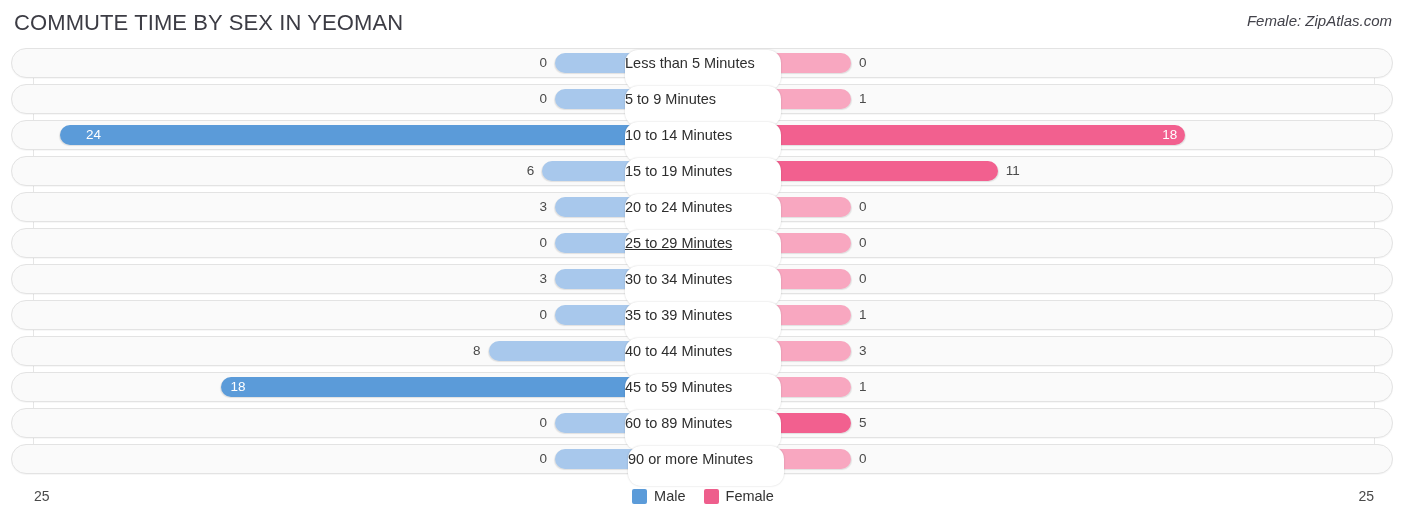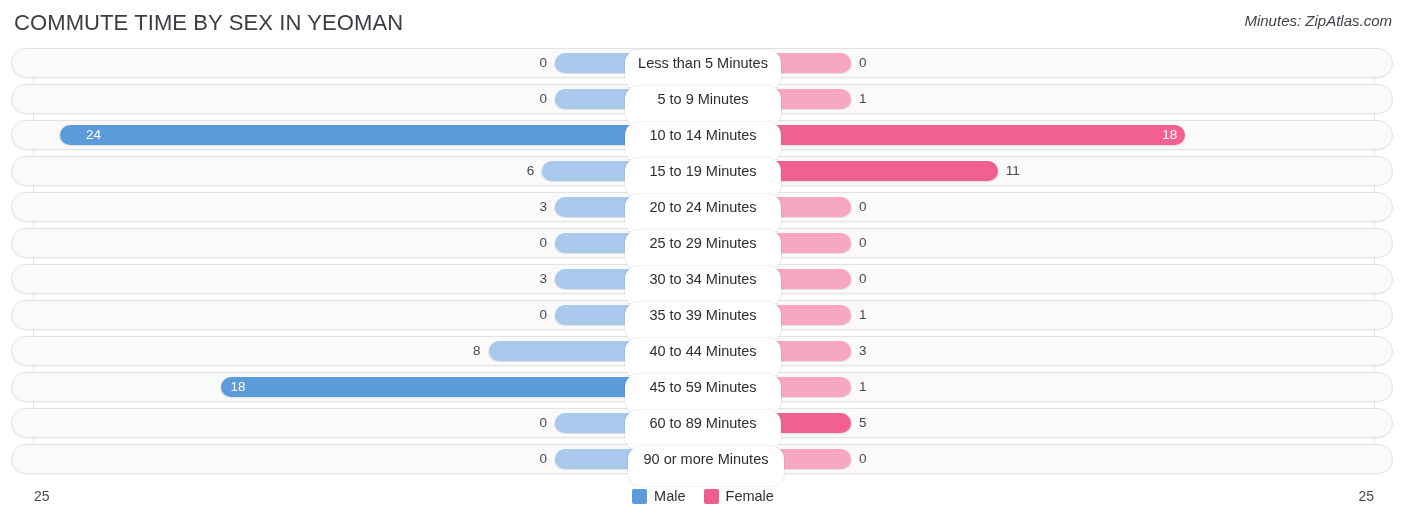--- a/index.html
+++ b/index.html
@@ -63,21 +63,21 @@
   }
   .val-out-left{ text-align:right; color:#4a4a4a; }
   .val-out-right{ text-align:left; color:#4a4a4a; }
   .val-in-left{ color:#ffffff; padding-left:10px; }
   .val-in-right{ color:#ffffff; padding-right:10px; text-align:right; }
   .cat-pill{
     position:absolute;top:2px;height:40px;line-height:26px;
     background:#ffffff;
     border-radius:13px;
     font-size:14.5px;color:#2e2e2e;
-    text-align:center;
+    text-align:left;
     white-space:nowrap;
     box-shadow:0 0 2px rgba(0,0,0,0.18);
     z-index:5;
   }
   .axis{
     position:absolute;left:0;top:484px;width:1406px;height:38px;
   }
   .axis-left{
     position:absolute;left:34px;top:4px;
     font-size:14px;color:#4a4a4a;
@@ -92,21 +92,21 @@
   }
   .legend-item{display:flex;align-items:center;gap:7px;}
   .legend-swatch{width:15px;height:15px;border-radius:2px;display:inline-block;}
   .legend-label{font-size:14.5px;color:#333;}
 </style>
 </head>
 <body>
 
 <div class="chart-header">
   <div class="chart-title">COMMUTE TIME BY SEX IN YEOMAN</div>
-  <div class="chart-source">Minutes: ZipAtlas.com</div>
+  <div class="chart-source">Female: ZipAtlas.com</div>
 </div>
 
 <div class="plot">
   <div class="gridline" style="left:33px;"></div>
   <div class="gridline" style="left:1374px;"></div>
   <div class="rows" id="rows">
       <div class="row">
         <div class="track"></div>
         <div class="bar bar-male" style="left: 555px; width: 148px; background: rgb(168, 200, 236);"></div>
         <div class="bar bar-female" style="left: 703px; width: 148px; background: rgb(248, 167, 192);"></div>
@@ -145,21 +145,21 @@
         <div class="val val-out-left" style="left: 495px; width: 52px;">3</div>
         <div class="val val-out-right" style="left: 859px; width: 52px;">0</div>
         <div class="cat-pill" style="left: 625px; width: 156px;">20 to 24 Minutes</div>
       </div>
       <div class="row">
         <div class="track"></div>
         <div class="bar bar-male" style="left: 555px; width: 148px; background: rgb(168, 200, 236);"></div>
         <div class="bar bar-female" style="left: 703px; width: 148px; background: rgb(248, 167, 192);"></div>
         <div class="val val-out-left" style="left: 495px; width: 52px;">0</div>
         <div class="val val-out-right" style="left: 859px; width: 52px;">0</div>
-        <div class="cat-pill" style="left: 625px; width: 156px;">25 to 29 Minutes</div>
+        <div class="cat-pill" style="left: 625px; width: 156px; text-decoration: underline;">25 to 29 Minutes</div>
       </div>
       <div class="row">
         <div class="track"></div>
         <div class="bar bar-male" style="left: 555px; width: 148px; background: rgb(168, 200, 236);"></div>
         <div class="bar bar-female" style="left: 703px; width: 148px; background: rgb(248, 167, 192);"></div>
         <div class="val val-out-left" style="left: 495px; width: 52px;">3</div>
         <div class="val val-out-right" style="left: 859px; width: 52px;">0</div>
         <div class="cat-pill" style="left: 625px; width: 156px;">30 to 34 Minutes</div>
       </div>
       <div class="row">

